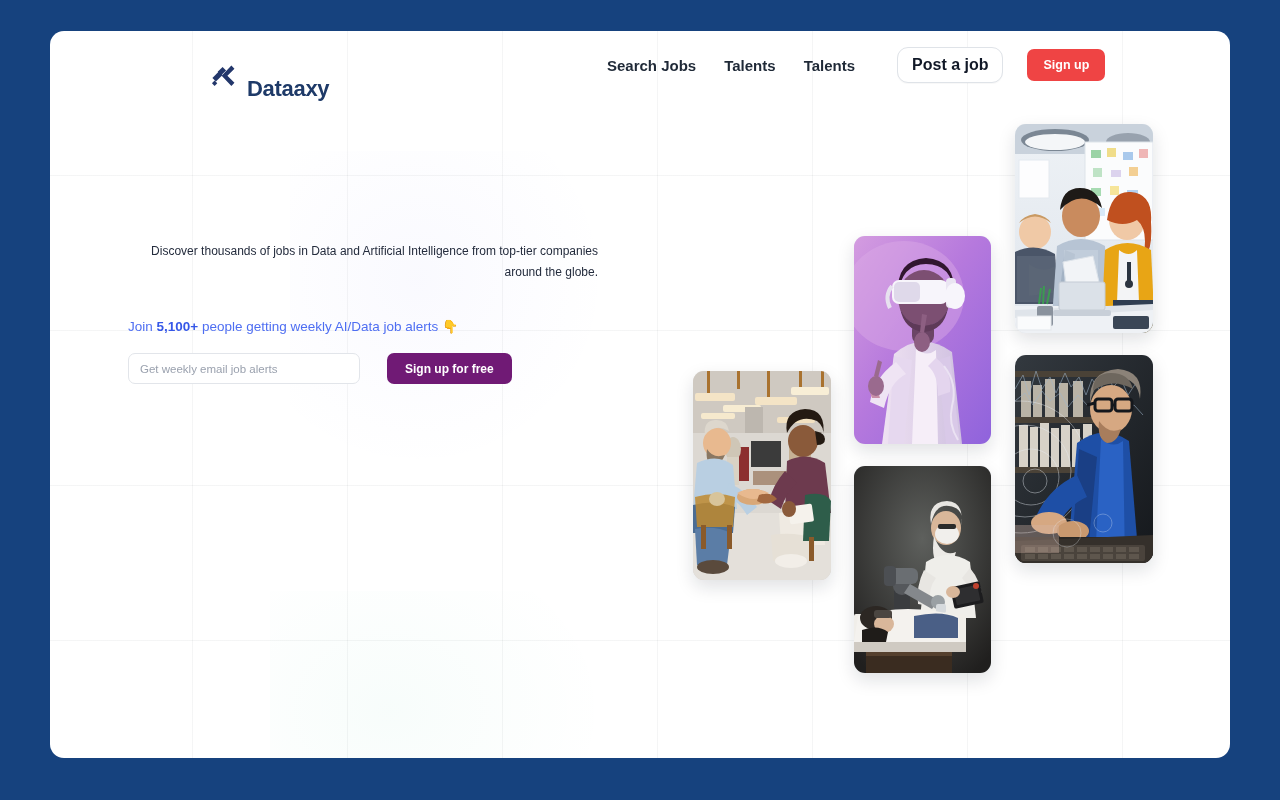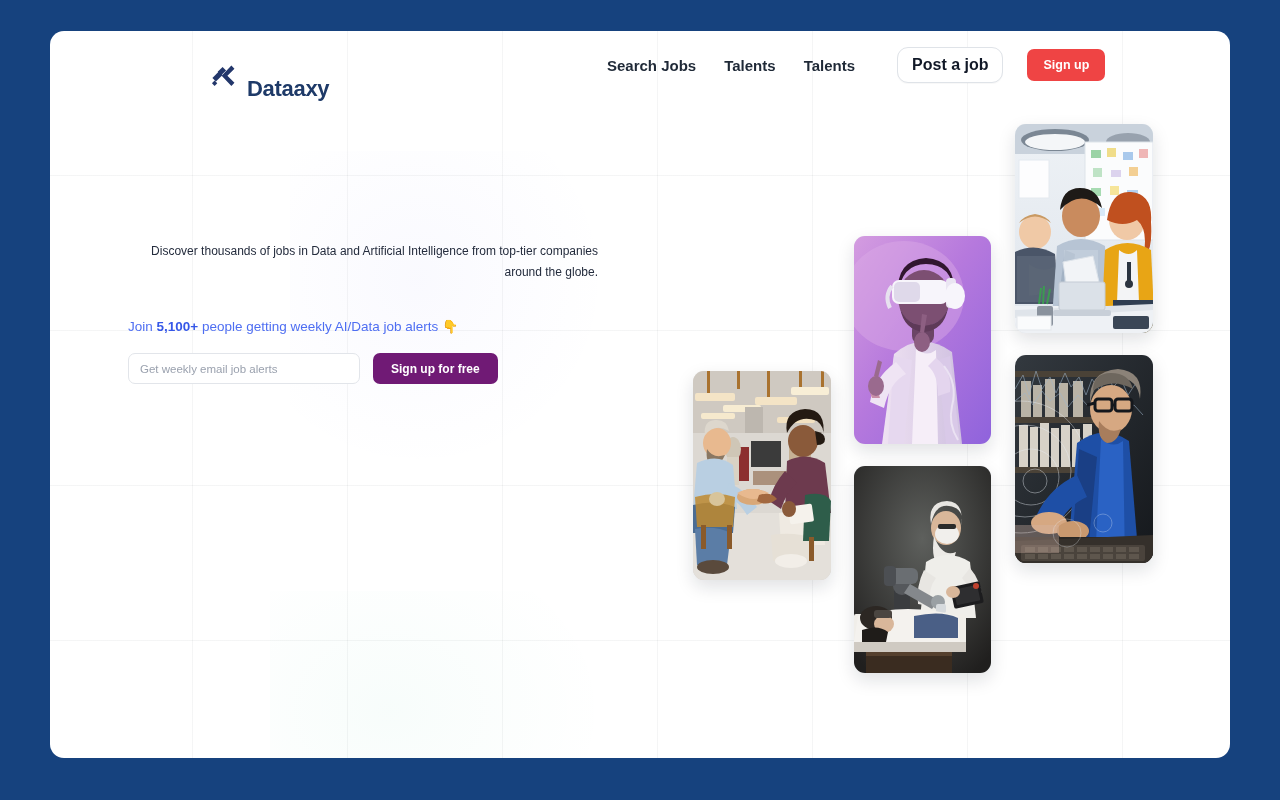--- a/index.html
+++ b/index.html
@@ -102,21 +102,21 @@
   }
   .hero-join{
     margin-top:37px;
     font-size:13.5px; color:#4e6ef2; white-space:nowrap;
   }
   .hero-join b{ font-weight:bold; color:#3557e8; }
   .hero-join .emoji{ font-size:13px; }
 
   .signup-form{
     margin-top:19px;
-    display:flex; align-items:center; gap:13px;
+    display:flex; align-items:center; gap:27px;
   }
   .email-input{
     width:232px; height:31px;
     border:1px solid #e2e5ea; border-radius:7px;
     padding:0 11px;
     font-size:11.5px; color:#111827;
     font-family:"Liberation Sans", sans-serif;
     background:#fff; outline:none;
   }
   .email-input::placeholder{ color:#9aa1ae; }

